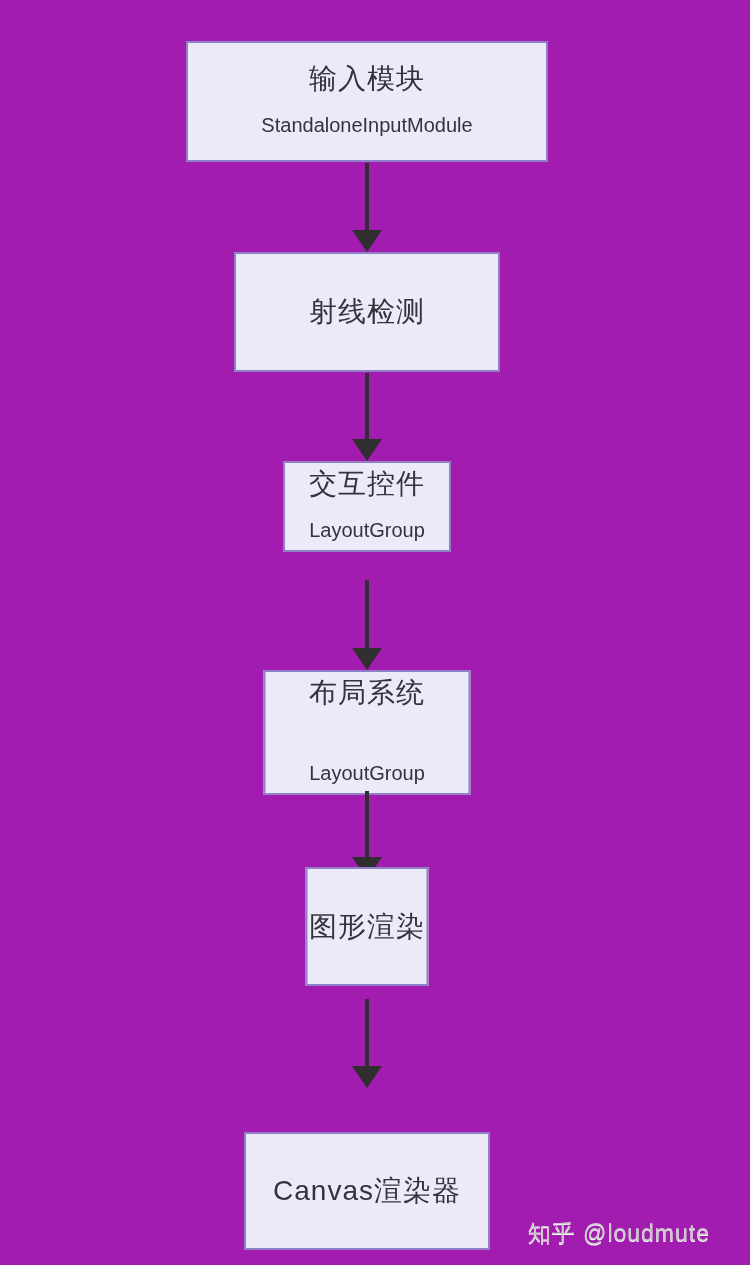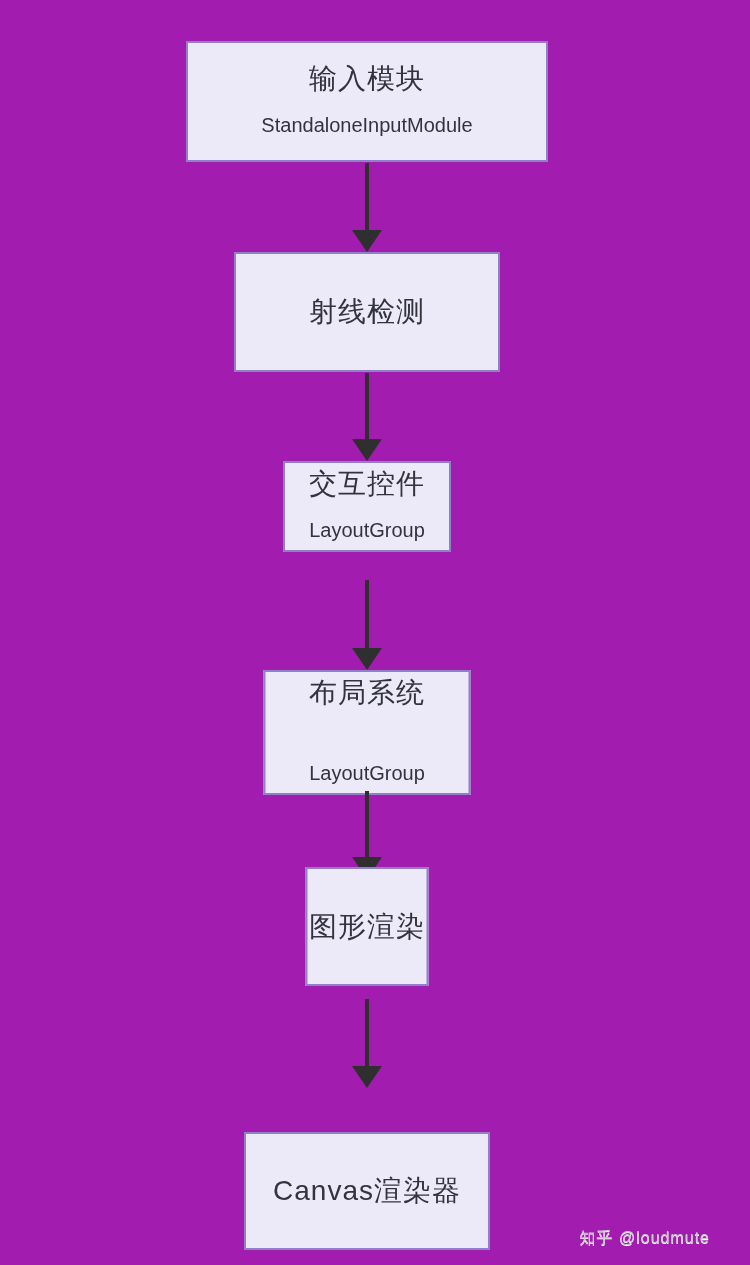--- a/index.html
+++ b/index.html
@@ -58,21 +58,21 @@
   .a1 { top: 163px; height: 89px; }
   .a2 { top: 373px; height: 88px; }
   .a3 { top: 580px; height: 90px; }
   .a4 { top: 791px; height: 88px; }
   .a5 { top: 999px; height: 89px; }
 
   .watermark {
     position: absolute;
     right: 40px;
     bottom: 16px;
-    font-size: 16px;
+    font-size: 23px;
     color: #c9c9c9;
     text-shadow: 0 1px 0 #ffffff;
     letter-spacing: 1px;
   }
 </style>
 </head>
 <body>
 
 <div class="stage">
 

